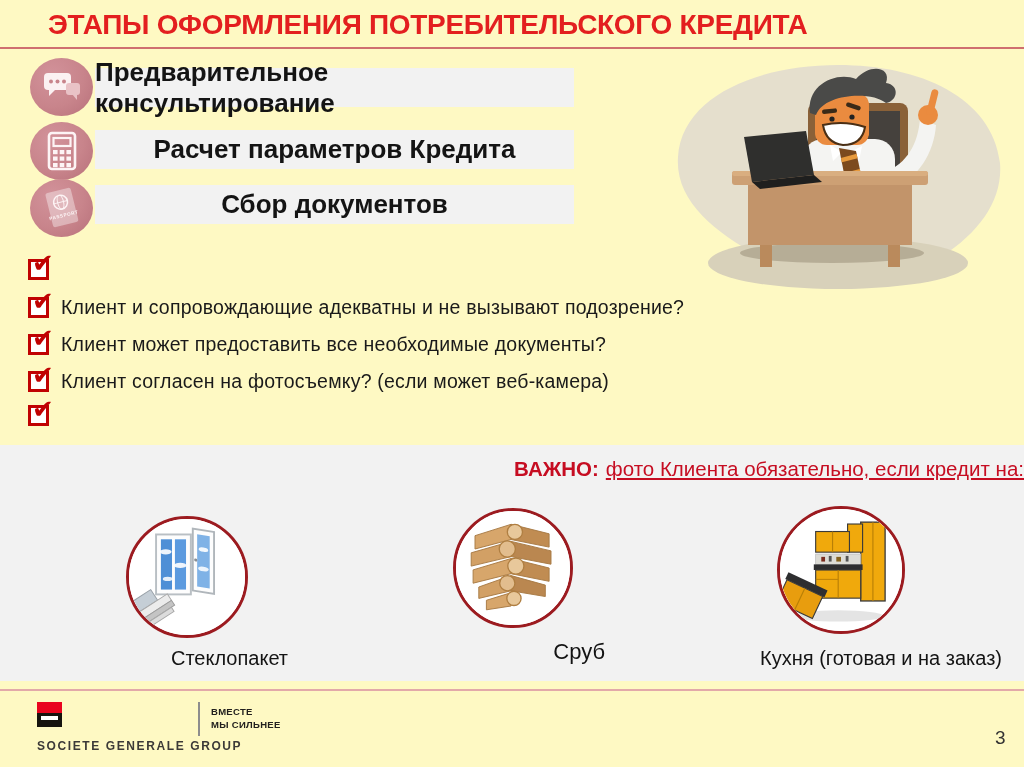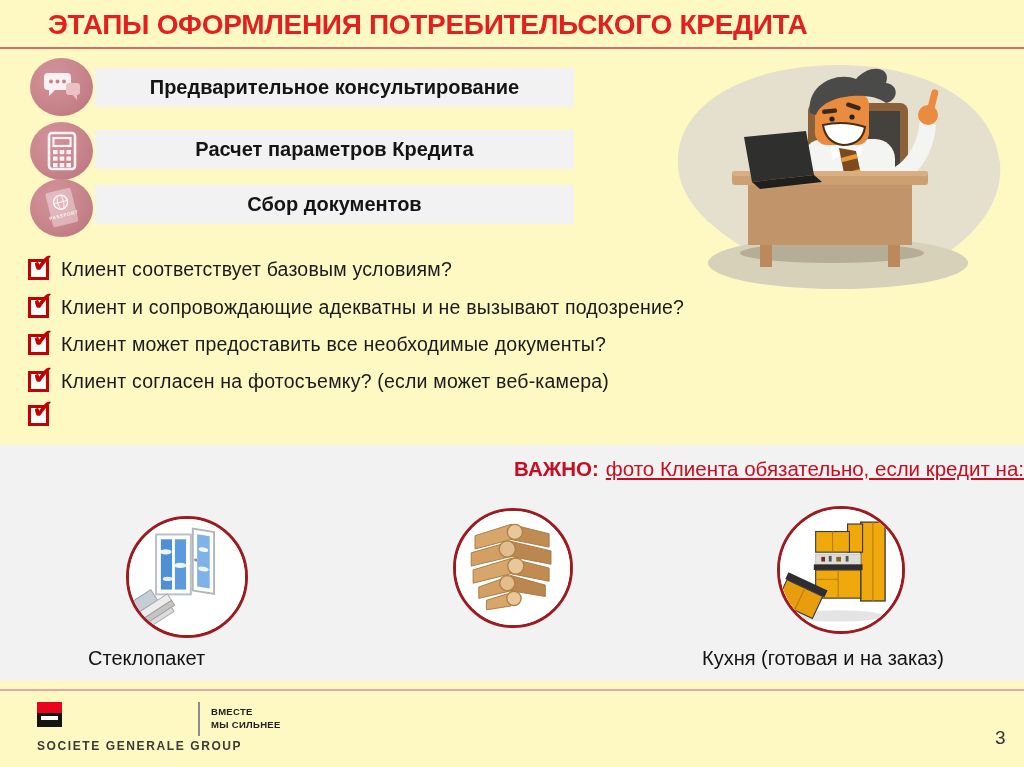--- a/index.html
+++ b/index.html
@@ -12,21 +12,21 @@
   body{font-family:"Liberation Sans","DejaVu Sans",sans-serif;}
   .slide{position:relative;width:1024px;height:767px;background:#fef9c3;overflow:hidden}
 
   
   .slide-title{position:absolute;left:48px;top:9px;font-size:28px;font-weight:bold;
     color:var(--title-red);letter-spacing:-0.3px;white-space:nowrap}
   .title-rule{position:absolute;left:0;top:47px;width:1024px;height:2px;background:#cf6f6f}
 
   
   .step-bar{position:absolute;left:95px;width:479px;height:39px;background:var(--bar-gray);
-    display:flex;align-items:center;justify-content:center;font-size:20px;font-weight:bold;color:#141414}
+    display:flex;align-items:center;justify-content:center;font-size:26px;font-weight:bold;color:#141414}
   .bar1{top:68px}.bar2{top:130px}.bar3{top:185px}
   .step-circle{position:absolute;left:30px;width:63px;height:58px;border-radius:50%;
     background:radial-gradient(circle at 35% 30%, #d2929a, var(--rose) 55%, #b7707a 100%);
     display:flex;align-items:center;justify-content:center}
   .sc1{top:58px}.sc2{top:122px}.sc3{top:179px}
 
   
   .check-item{position:absolute;left:28px;height:26px;display:flex;align-items:center}
   .ci1{top:256px}.ci2{top:294px}.ci3{top:331px}.ci4{top:368px}.ci5{top:402px}
   .cbox{position:relative;width:21px;height:21px;border:3px solid var(--check-red);
@@ -41,21 +41,21 @@
     font-size:20.5px;color:var(--important-red);white-space:nowrap}
   .important-line .imp-label{font-weight:bold;margin-right:7px}
   .important-line .imp-text{text-decoration:underline}
 
   
   .prod{position:absolute;border:3px solid var(--circle-border);border-radius:50%;
     background:#fff;overflow:hidden;display:flex;align-items:center;justify-content:center}
   .p1{left:126px;top:516px;width:122px;height:122px}
   .p2{left:453px;top:508px;width:120px;height:120px}
   .p3{left:777px;top:506px;width:128px;height:128px}
-  .prod-label{position:absolute;text-align:left;color:#141414;white-space:nowrap}
+  .prod-label{position:absolute;text-align:right;color:#141414;white-space:nowrap}
   .pl1{left:88px;top:647px;width:200px;font-size:20px}
   .pl2{left:405px;top:639px;width:200px;font-size:22px}
   .pl3{left:702px;top:647px;width:300px;font-size:20px}
 
   
   .footer-rule{position:absolute;left:0;top:689px;width:1024px;height:1.5px;background:var(--line-pink)}
   .logo-square{position:absolute;left:37px;top:702px;width:25px;height:25px;background:#16140f}
   .logo-square .red{position:absolute;left:0;top:0;width:25px;height:11px;background:var(--logo-red)}
   .logo-square .stripe{position:absolute;left:4px;top:14px;width:17px;height:4px;background:#fff}
   .bank-name{position:absolute;left:70px;top:701px;font-size:17px;font-weight:bold;
@@ -163,21 +163,20 @@
     <rect x="72" y="116" width="196" height="14" rx="3" fill="#cda074"></rect>
     <rect x="72" y="116" width="196" height="5" rx="2.5" fill="#d9ae80"></rect>
     <polygon points="84,82 146,76 154,120 92,127" fill="#2f2f2d"></polygon>
     <polygon points="92,127 154,120 162,127 100,134" fill="#1f1f1e"></polygon>
   </svg>
 
   <div class="check-item ci1">
     <span class="cbox">
         <span class="cmark">✔</span>
       </span>
-    <span class="ctext">Клиент соответствует базовым условиям?</span>
   </div>
   <div class="check-item ci2">
     <span class="cbox">
         <span class="cmark">✔</span>
       </span>
     <span class="ctext">Клиент и сопровождающие адекватны и не вызывают подозрение?</span>
   </div>
   <div class="check-item ci3">
     <span class="cbox">
         <span class="cmark">✔</span>
@@ -268,20 +267,21 @@
       <line x1="38" y1="75" x2="62" y2="75" stroke="#b87f06" stroke-width="1"></line>
       <g transform="rotate(25 24 92)">
         <rect x="0" y="76" width="46" height="8" fill="#2e2e30"></rect>
         <rect x="2" y="84" width="42" height="26" fill="#e89d0e" stroke="#3a3a3a" stroke-width="1.2"></rect>
         <line x1="23" y1="84" x2="23" y2="110" stroke="#b87f06" stroke-width="1.2"></line>
       </g>
     </svg>
   </div>
 
   <div class="prod-label pl1">Стеклопакет</div>
+  <div class="prod-label pl2">Сруб</div>
   <div class="prod-label pl3">Кухня (готовая и на заказ)</div>
 
   <div class="footer-rule"></div>
   <div class="logo-square">
     <span class="red"></span>
     <span class="stripe"></span>
   </div>
   <div class="group-name">SOCIETE GENERALE GROUP</div>
   <div class="footer-divider"></div>
   <div class="slogan">

